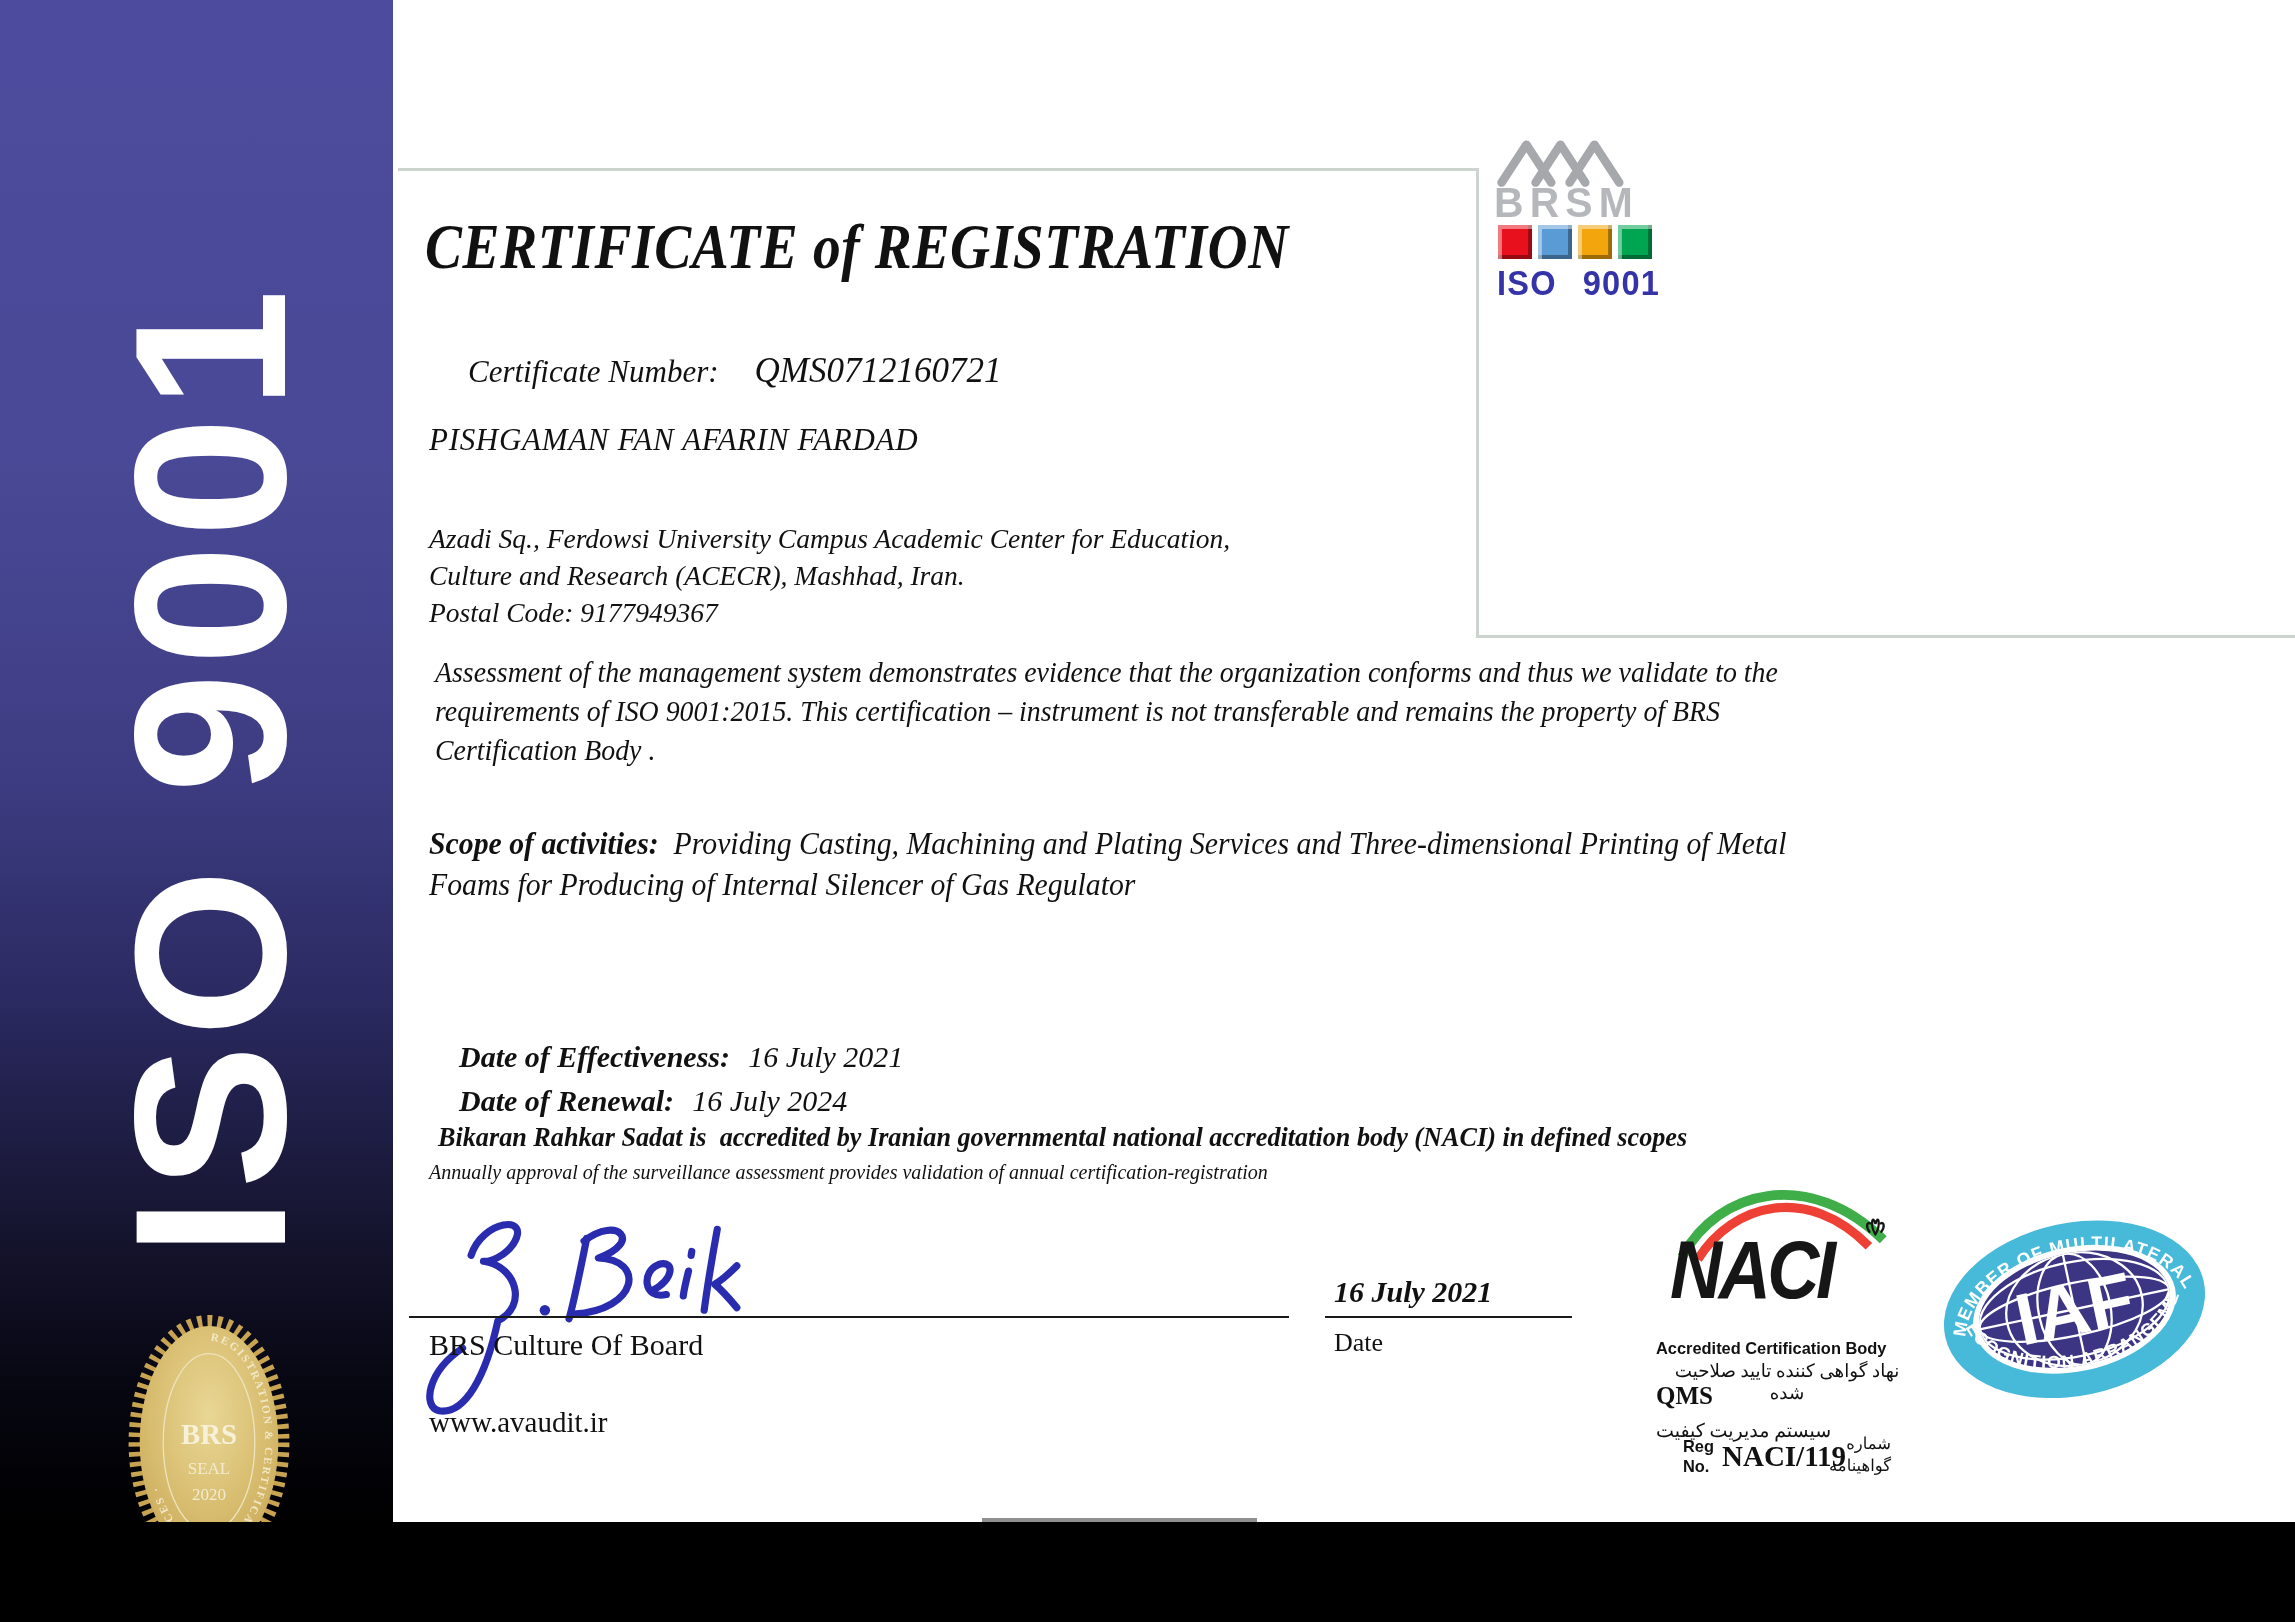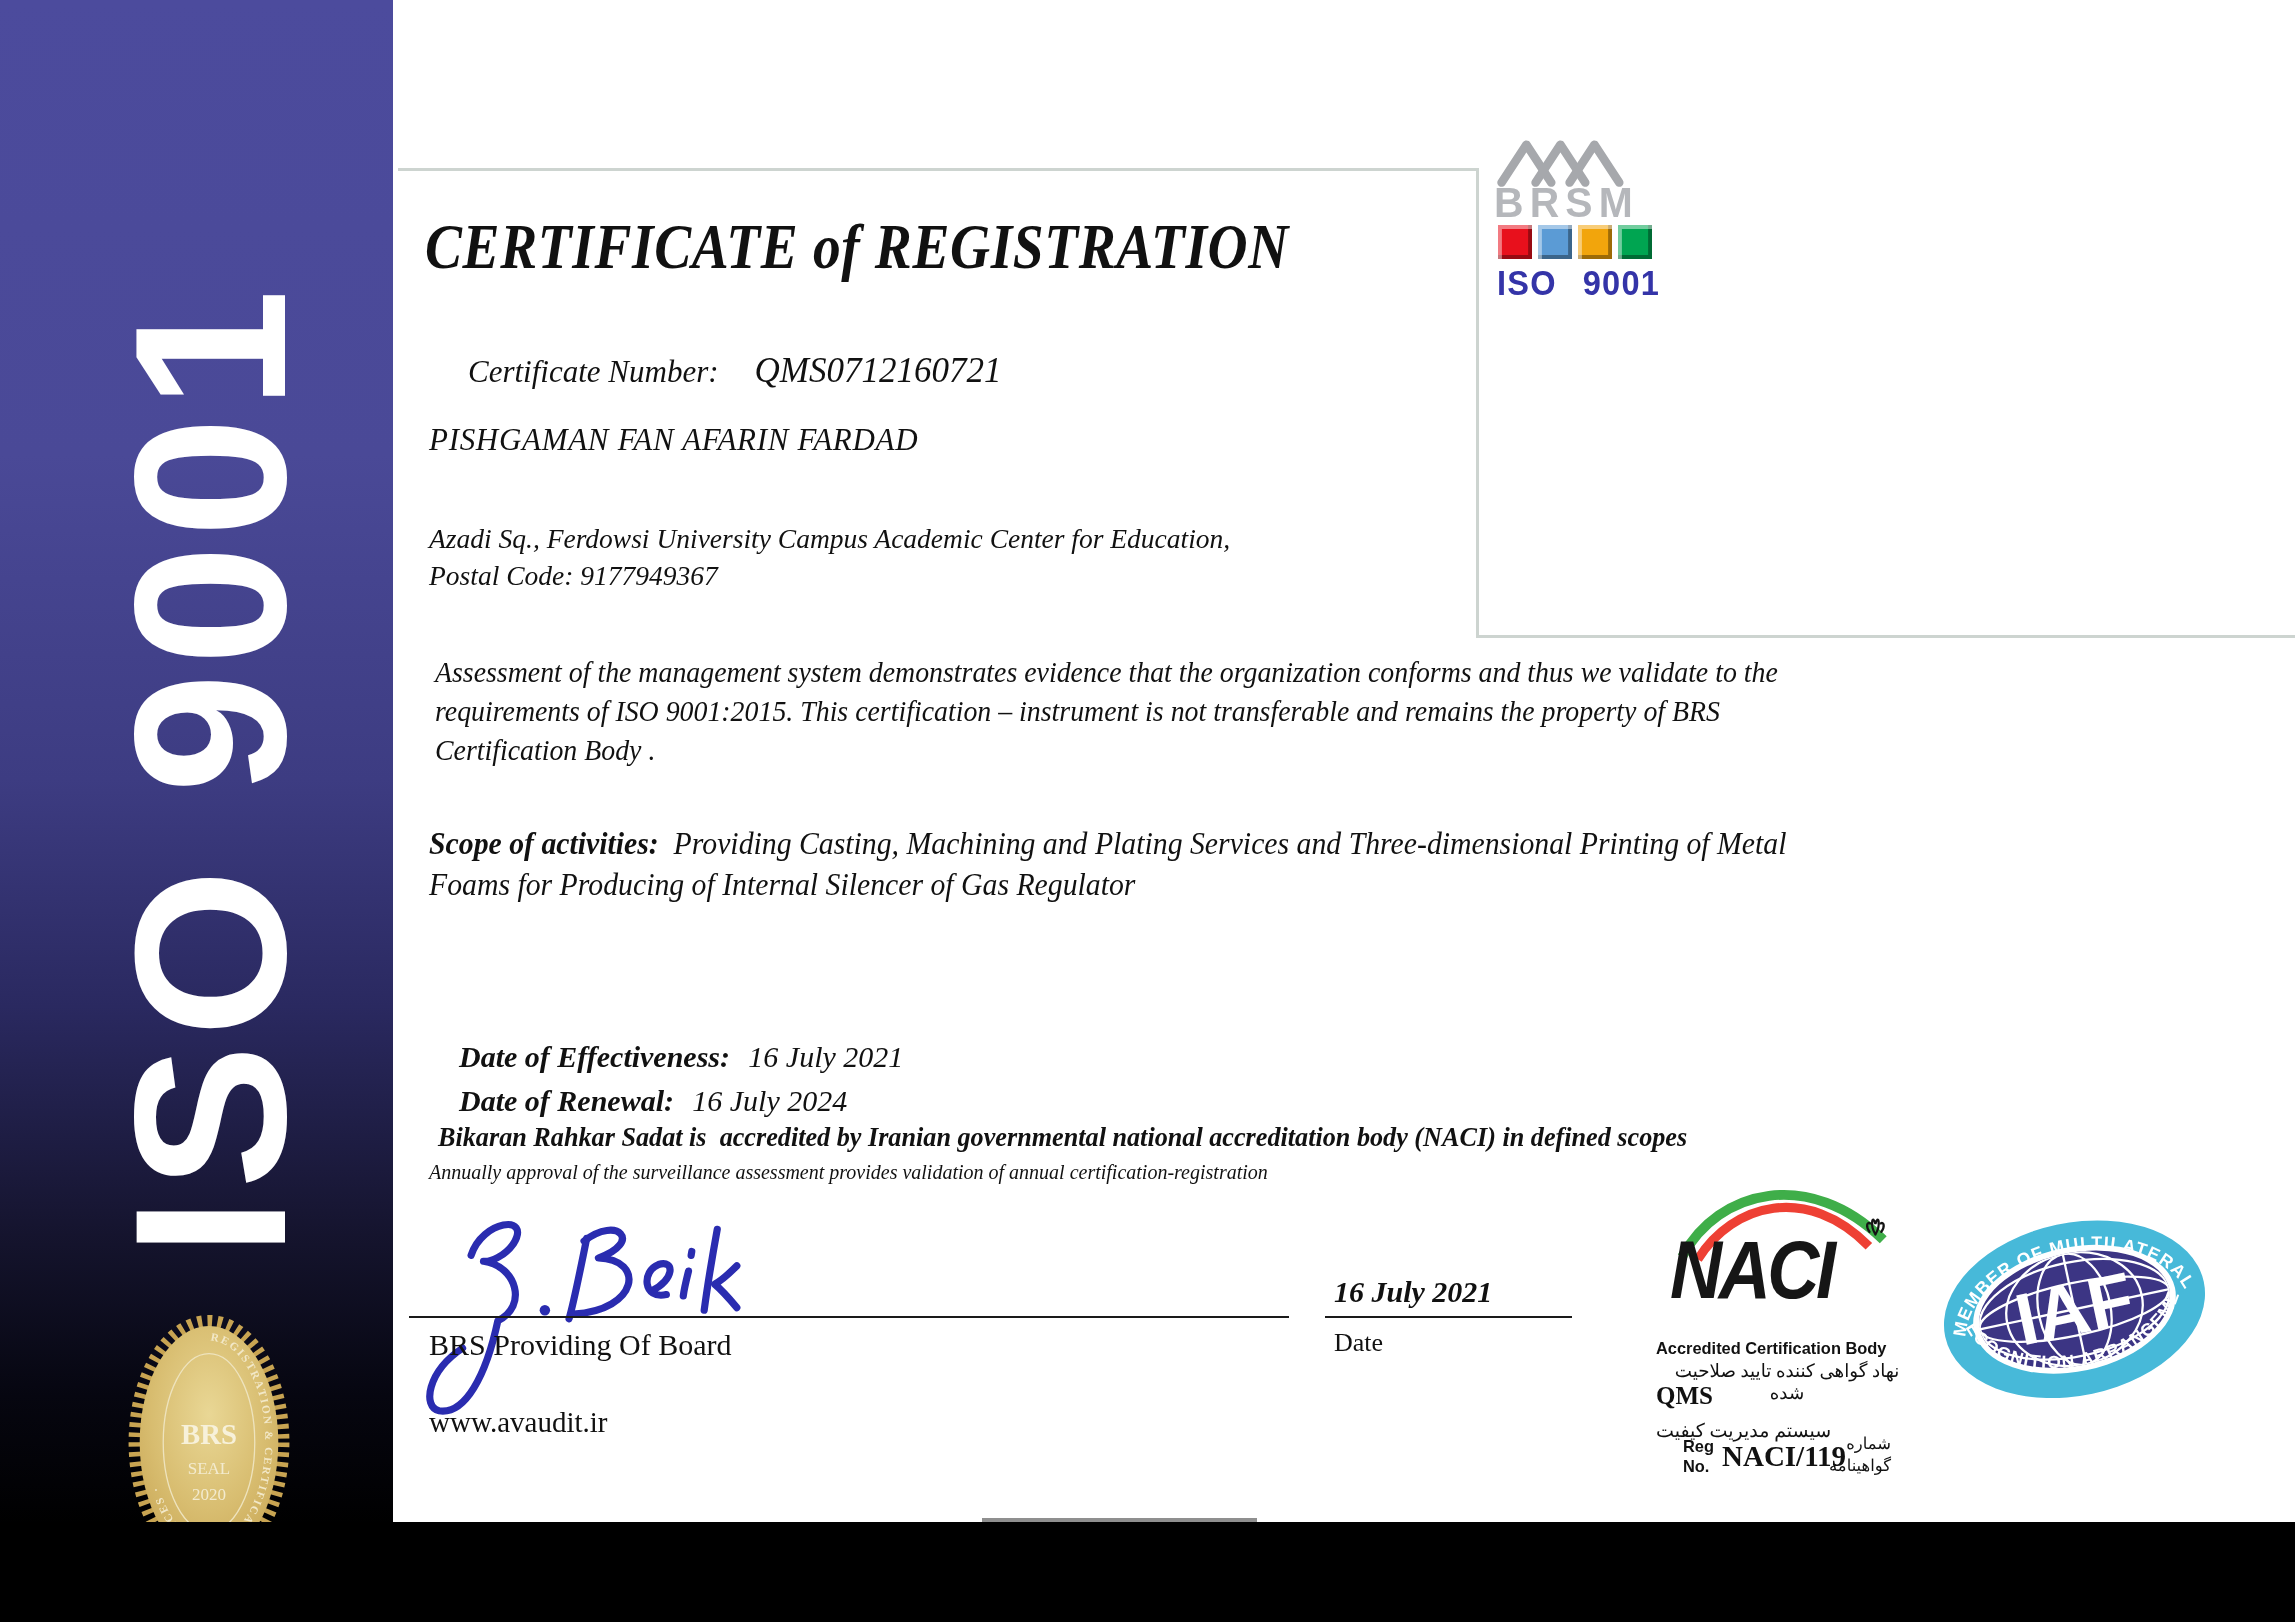--- a/index.html
+++ b/index.html
@@ -126,20 +126,21 @@
   <div class="abs brsm-iso">ISO 9001</div>
 
   <div class="abs title pre">CERTIFICATE of REGISTRATION</div>
   <div class="abs certrow pre">
     <span>Certificate Number:</span><span class="certnum">QMS0712160721</span>
   </div>
 
   <div class="abs company pre">PISHGAMAN FAN AFARIN FARDAD</div>
   <div class="abs address">
     <div class="pre">Azadi Sq., Ferdowsi University Campus Academic Center for Education,</div>
+    <div class="pre">Culture and Research (ACECR), Mashhad, Iran.</div>
     <div class="pre">Postal Code: 9177949367</div>
   </div>
 
   <div class="abs assess">
     <div class="pre">Assessment of the management system demonstrates evidence that the organization conforms and thus we validate to the</div>
     <div class="pre">requirements of ISO 9001:2015. This certification – instrument is not transferable and remains the property of BRS</div>
     <div class="pre">Certification Body .</div>
   </div>
 
   <div class="abs scope">
@@ -164,21 +165,21 @@
       <path d="M 278,46 C 330,6 368,48 300,72 C 372,74 362,152 262,158"></path>
       <path d="M 382,122 C 416,106 418,74 392,82 C 366,92 368,136 404,128"></path>
       <path d="M 438,92 C 434,108 431,120 430,130"></path>
       <path d="M 443,62 L 442,68"></path>
       <path d="M 482,28 C 474,72 466,122 462,152"></path>
       <path d="M 512,84 C 496,100 486,108 478,112 C 490,122 502,136 512,148"></path>
     </g>
     <circle cx="218" cy="152" r="8" fill="#2a2cb0"></circle>
   </svg>
   <div class="abs sigline"></div>
-  <div class="abs chairman pre">BRS Providing Of Board</div>
+  <div class="abs chairman pre">BRS Culture Of Board</div>
   <div class="abs website pre">www.avaudit.ir</div>
   <div class="abs sigdate pre">16 July 2021</div>
   <div class="abs dateline"></div>
   <div class="abs datelabel pre">Date</div>
 
   <svg class="abs" style="left:1673px;top:1177px" width="222" height="85" viewBox="0 0 340 130">
     <path d="M 14,122 C 70,18 210,-14 322,96" fill="none" stroke="#3fae49" stroke-width="15"></path>
     <path d="M 38,126 C 92,40 206,10 300,106" fill="none" stroke="#ee4034" stroke-width="14"></path>
     <g transform="translate(310,58)" fill="none" stroke="#141414" stroke-width="3.5" stroke-linecap="round">
       <path d="M 0,30 C -9,14 -4,-2 0,14 C 4,-2 9,14 0,30"></path>

